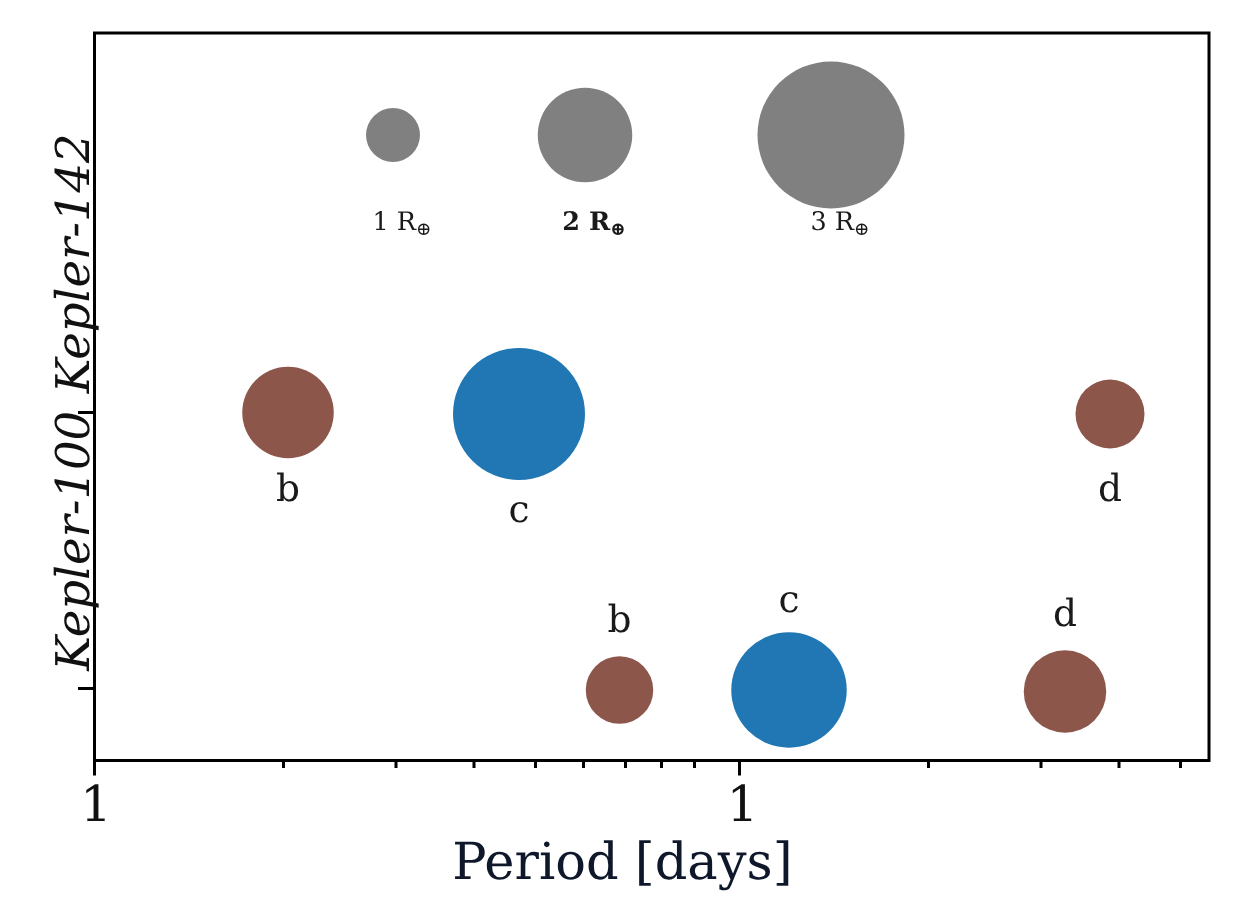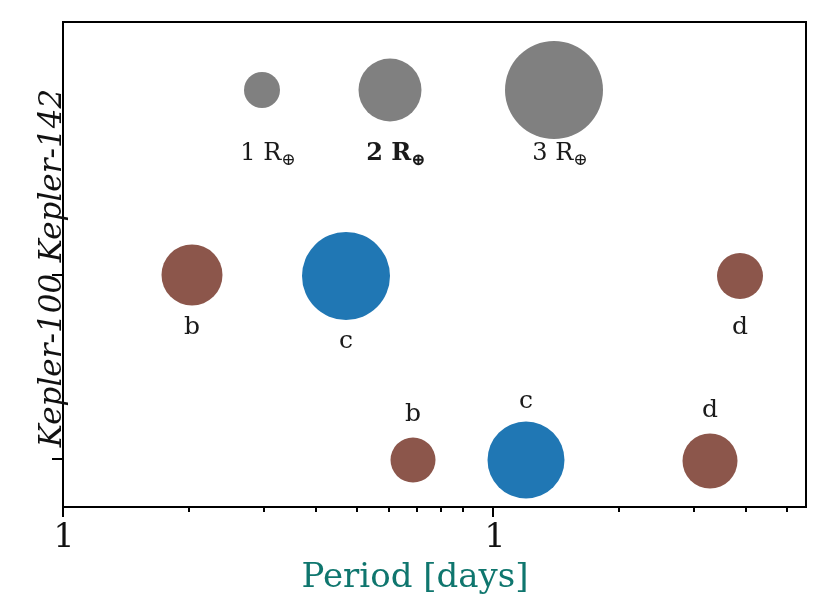--- a/index.html
+++ b/index.html
@@ -51,21 +51,21 @@
     line-height: 1;
     color: #1a1a1a;
     white-space: nowrap;
   }
 
   
   .legend-label {
     position: absolute;
     transform: translateX(-50%);
     font-family: "DejaVu Serif", "Liberation Serif", serif;
-    font-size: 24px;
+    font-size: 17px;
     line-height: 1;
     color: #1a1a1a;
     white-space: nowrap;
   }
   .legend-label .sub {
     font-size: 0.72em;
     vertical-align: -0.28em;
   }
 
   
@@ -100,21 +100,21 @@
 
   #xlabel {
     position: absolute;
     left: 0;
     width: 830px;
     top: 558px;
     text-align: center;
     font-family: "DejaVu Serif", "Liberation Serif", serif;
     font-size: 34px;
     line-height: 1;
-    color: #0f766e;
+    color: #0f172a;
   }
 </style>
 </head>
 <body>
 
 <div id="figure">
 
   <div id="plot-area"></div>
 
   <div class="bubble" style="left:262px; top:90px; width:36px; height:36px; background:#808080;"></div>

